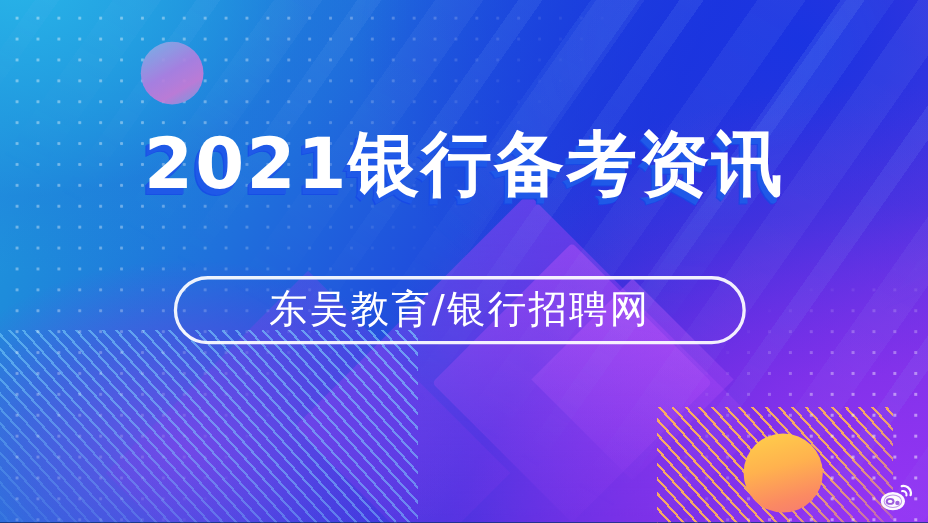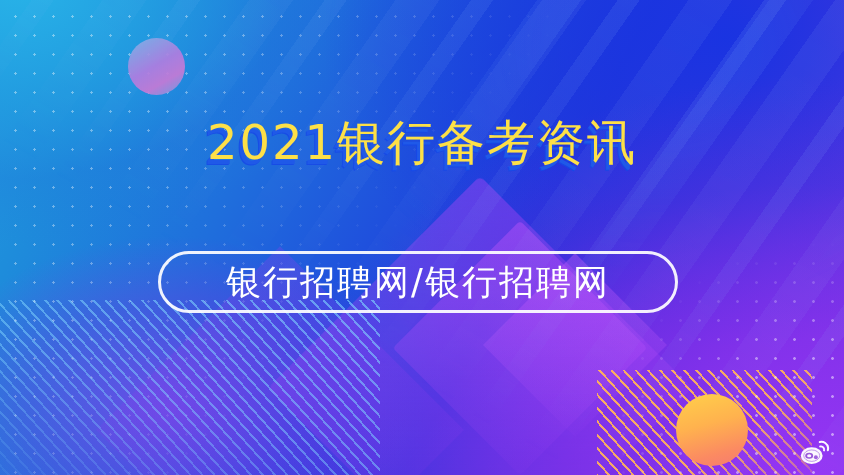--- a/index.html
+++ b/index.html
@@ -161,25 +161,25 @@
   }
 
   
   #title-block{
     position:absolute;left:0;top:118px;width:844px;text-align:center;
   }
   #main-title{
     display:inline-block;
     margin:0;
     font-family:"DejaVu Sans","Liberation Sans",sans-serif;
-    font-size:48px;
+    font-size:64px;
     line-height:1;
-    font-weight:400;
+    font-weight:700;
     letter-spacing:2px;
-    color:#fde047;
+    color:#ffffff;
     text-shadow:
       -3px 5px 0 #1f59e8,
       -4px 6px 0 rgba(22,72,230,.85);
     white-space:nowrap;
   }
 
   
   #subtitle-pill{
     position:absolute;left:158px;top:251px;width:520px;height:62px;
     border:3px solid rgba(255,255,255,.92);
@@ -237,21 +237,21 @@
   <div class="layer" id="dots-br"></div>
 
   <div id="circle-purple"></div>
   <div id="circle-orange"></div>
 
   <div id="title-block">
     <h1 id="main-title">2021银行备考资讯</h1>
   </div>
 
   <div id="subtitle-pill">
-    <span id="subtitle-text">银行招聘网/银行招聘网</span>
+    <span id="subtitle-text">东吴教育/银行招聘网</span>
   </div>
 
   <div id="watermark">
     <svg id="weibo-icon" viewBox="0 0 34 30" aria-hidden="true">
       <ellipse cx="13.2" cy="19.2" rx="12.6" ry="9.6" fill="#ffffff"></ellipse>
       <ellipse cx="13.2" cy="19.2" rx="9.2" ry="6.6" fill="none" stroke="#8a3fd6" stroke-width="1.1" opacity=".55"></ellipse>
       <ellipse cx="10.3" cy="19.4" rx="4.6" ry="3.5" fill="#8a3fd6" opacity=".85"></ellipse>
       <ellipse cx="10.3" cy="19.4" rx="2.4" ry="1.8" fill="#ffffff"></ellipse>
       <circle cx="18.0" cy="21.0" r="2.3" fill="#8a3fd6" opacity=".8"></circle>
       <path d="M22.5 3.4c4.6-1.0 9.0 2.0 9.6 6.6.1 1.0 0 2.0-.3 2.9" fill="none" stroke="#ffffff" stroke-width="2.4" stroke-linecap="round"></path>

